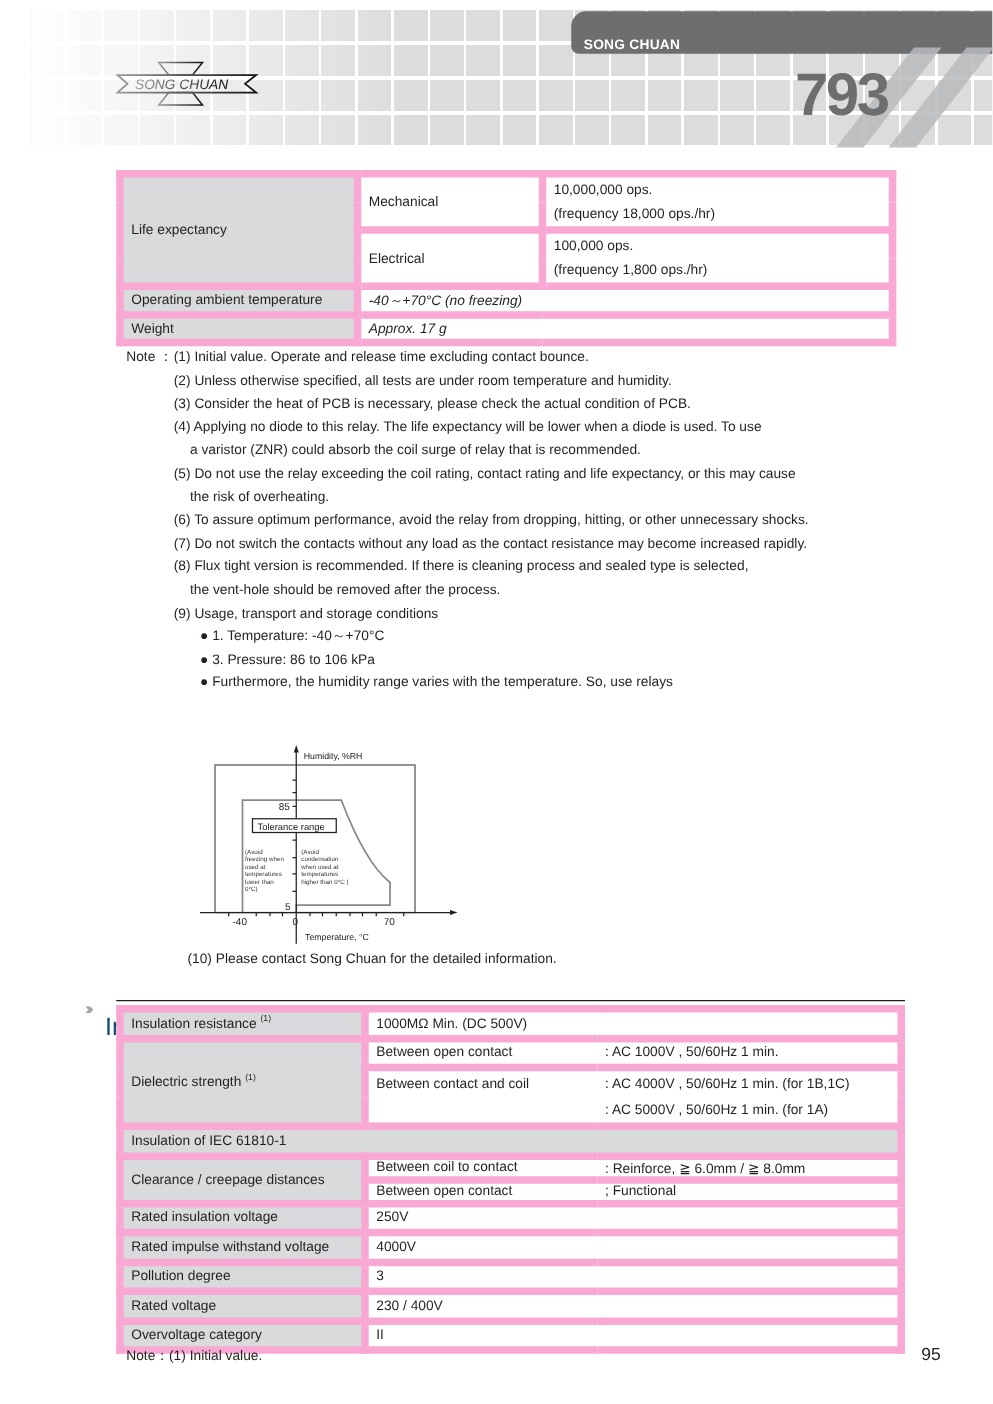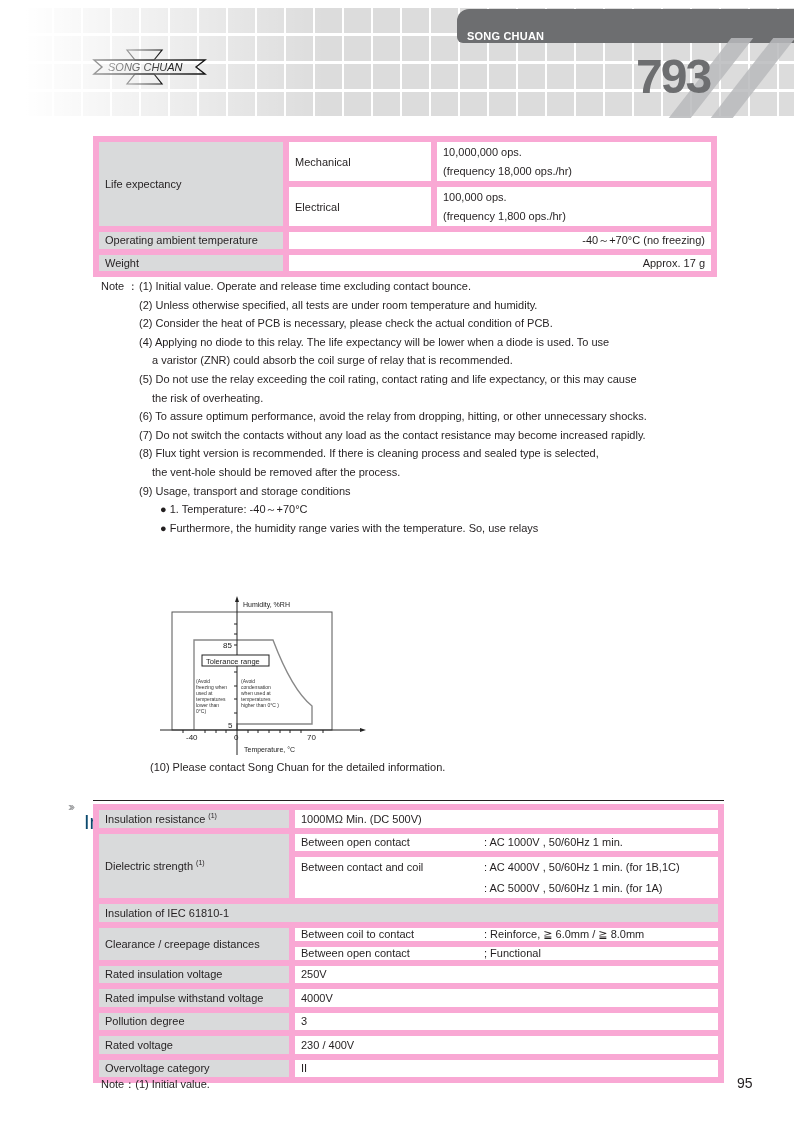--- a/index.html
+++ b/index.html
@@ -18,21 +18,21 @@
   .banner { position: absolute; left: 457px; top: 9px; width: 337px; height: 34px; background: #6d6e70;
     border-top-left-radius: 12px; border-bottom-left-radius: 6px; }
   .banner-text { position: absolute; left: 467px; top: 30px; color: #ffffff; font-size: 11px; font-weight: bold; letter-spacing: 0.2px; }
   .model-num { position: absolute; left: 636px; top: 40px; font-size: 48px; font-weight: bold; color: #6d6e70; letter-spacing: -2px; line-height: 74px; }
   .stripe { position: absolute; top: 38px; height: 80px; width: 22px; background: #b9babc; transform: skewX(-38deg); opacity: 0.85; }
 
   
   table { border-collapse: collapse; position: absolute; font-size: 11px; }
   td { border: 6px solid #f9a8d4; padding: 0 6px; vertical-align: middle; }
   .gray { background: #d9dadb; }
-  .center { text-align: right; }
+  .center { text-align: left; font-style: italic; }
 
   .t1 { left: 93px; top: 136px; width: 624px; }
   .t1 td { height: 22.5px; }
 
   .notes { position: absolute; left: 101px; top: 277px; font-size: 11px; line-height: 18.6px; }
   .note-row { display: flex; white-space: nowrap; }
   .note-lbl { width: 38px; }
   .ind1 { padding-left: 38px; }
   .ind2 { padding-left: 51px; }
   .ind3 { padding-left: 59px; }
@@ -110,31 +110,32 @@
   </tr>
 </tbody>
   </table>
 
 <div class="notes">
   <div class="note-row">
       <span class="note-lbl">Note ：</span>
       <span>(1) Initial value. Operate and release time excluding contact bounce.</span>
     </div>
   <div class="note-row ind1">(2) Unless otherwise specified, all tests are under room temperature and humidity.</div>
-  <div class="note-row ind1">(2) Consider the heat of PCB is necessary, please check the actual condition of PCB.</div>
+  <div class="note-row ind1">(3) Consider the heat of PCB is necessary, please check the actual condition of PCB.</div>
   <div class="note-row ind1">(4) Applying no diode to this relay. The life expectancy will be lower when a diode is used. To use</div>
   <div class="note-row ind2">a varistor (ZNR) could absorb the coil surge of relay that is recommended.</div>
   <div class="note-row ind1">(5) Do not use the relay exceeding the coil rating, contact rating and life expectancy, or this may cause</div>
   <div class="note-row ind2">the risk of overheating.</div>
   <div class="note-row ind1">(6) To assure optimum performance, avoid the relay from dropping, hitting, or other unnecessary shocks.</div>
   <div class="note-row ind1">(7) Do not switch the contacts without any load as the contact resistance may become increased rapidly.</div>
   <div class="note-row ind1">(8) Flux tight version is recommended. If there is cleaning process and sealed type is selected,</div>
   <div class="note-row ind2">the vent-hole should be removed after the process.</div>
   <div class="note-row ind1">(9) Usage, transport and storage conditions</div>
   <div class="note-row ind3">● 1. Temperature: -40～+70°C</div>
+  <div class="note-row ind3">● 3. Pressure: 86 to 106 kPa</div>
   <div class="note-row ind3">● Furthermore, the humidity range varies with the temperature. So, use relays</div>
 </div>
 
 <svg class="chart" viewBox="0 0 210 165" font-family="Liberation Sans, sans-serif">
 
   <rect x="12" y="17" width="160" height="118" fill="none" stroke="#555" stroke-width="1"></rect>
 
   <path d="M34,135 L34,45 L113,45 Q132,95 152,111 L152,129 L77,129 L77,135" fill="none" stroke="#888" stroke-width="1.4"></path>
 
   <line x1="0" y1="135" x2="200" y2="135" stroke="#222" stroke-width="1"></line>

